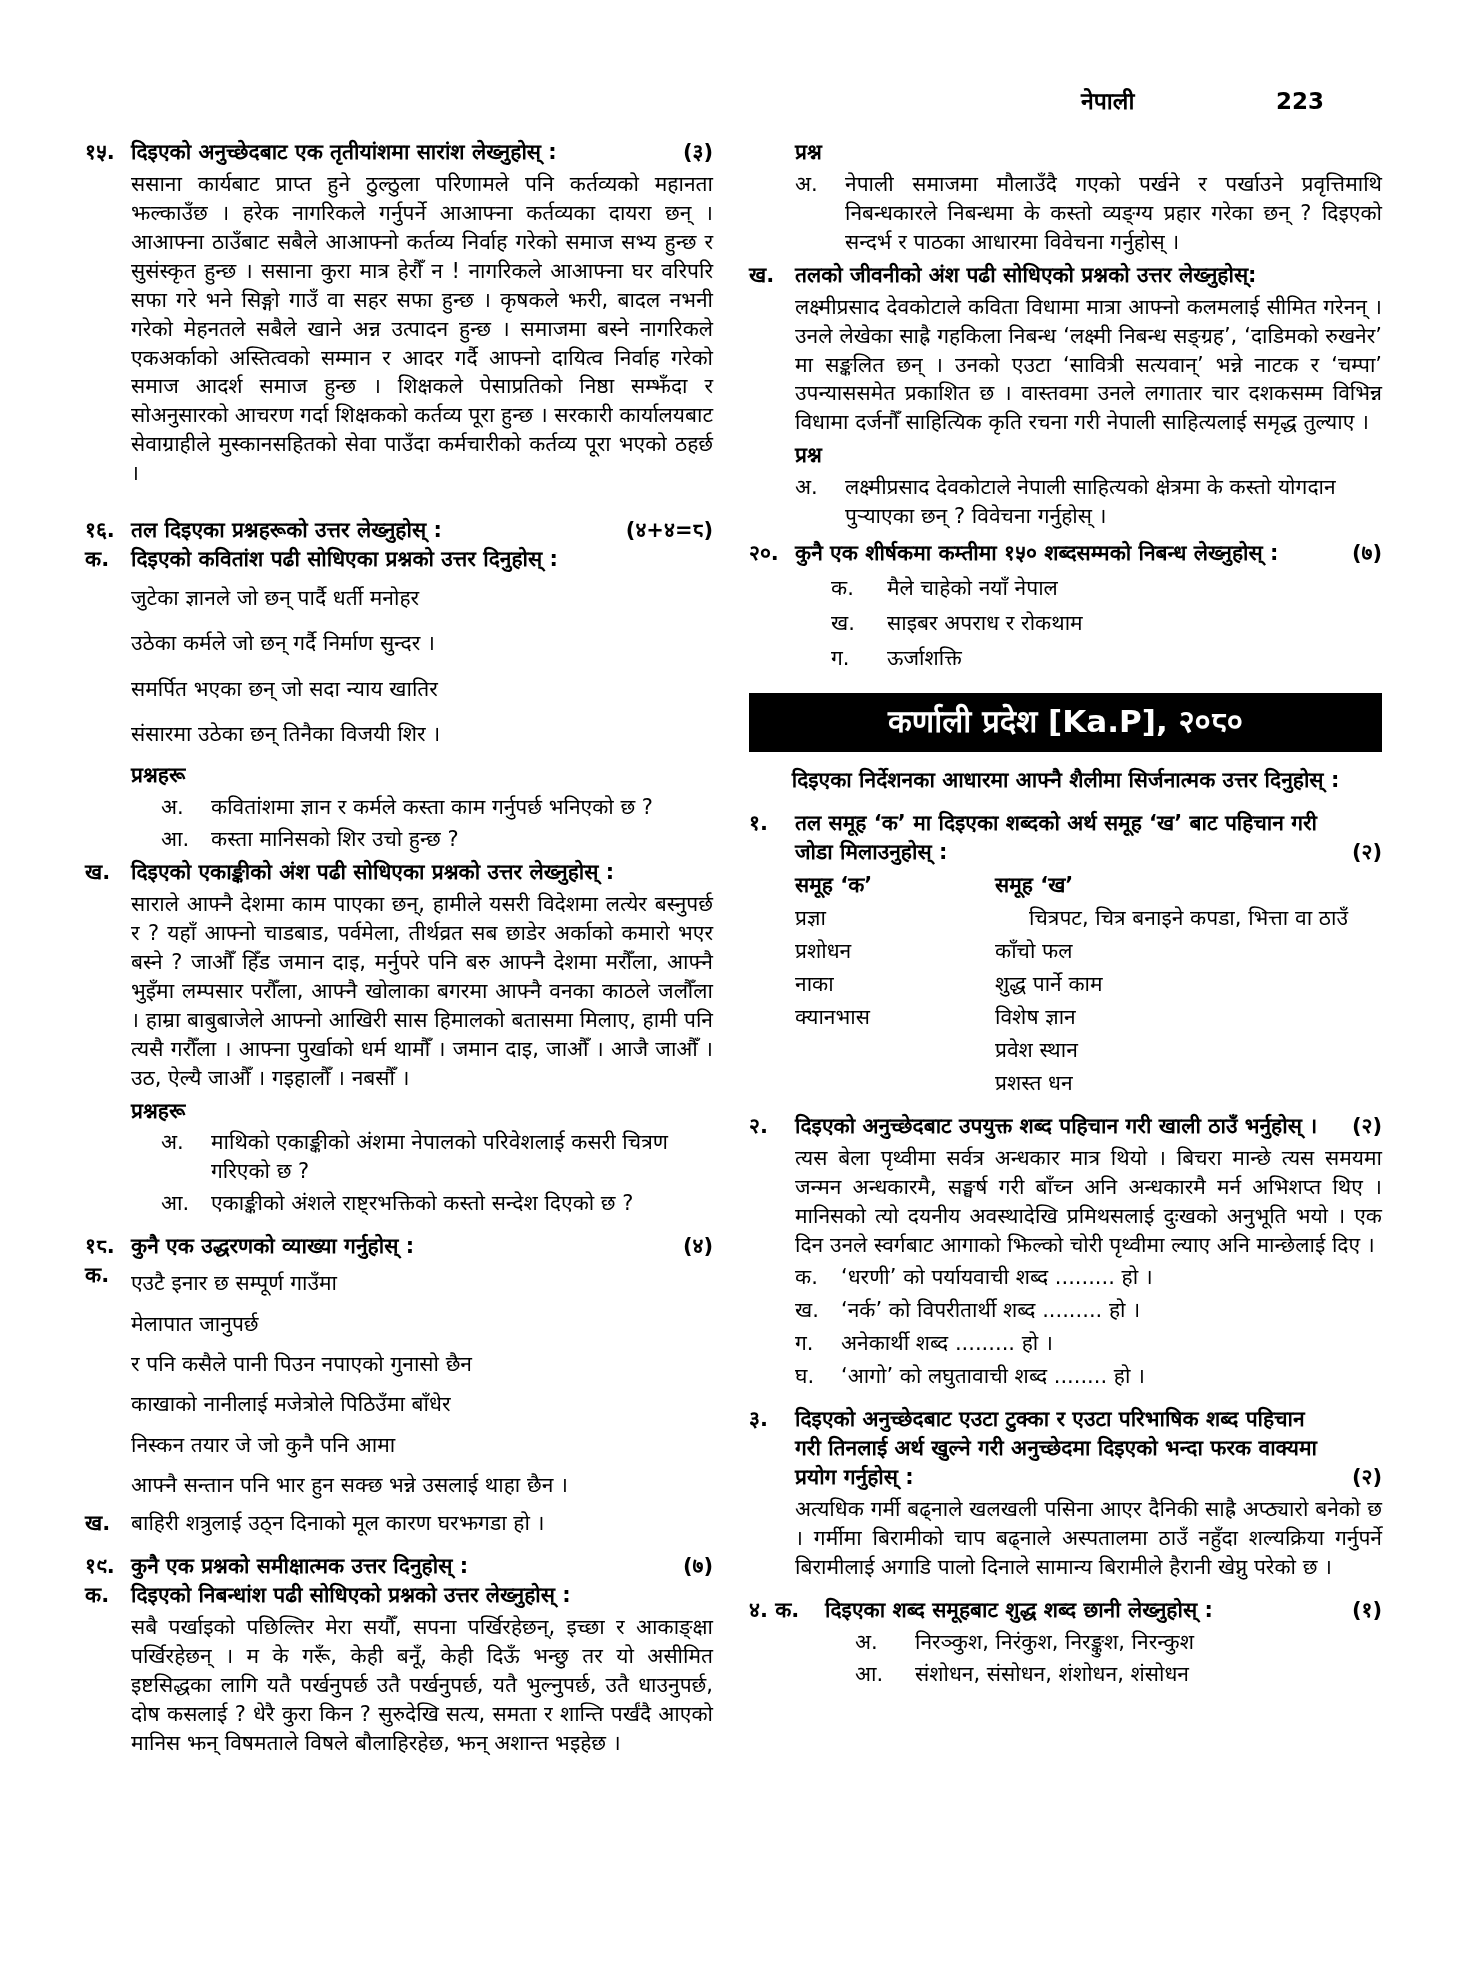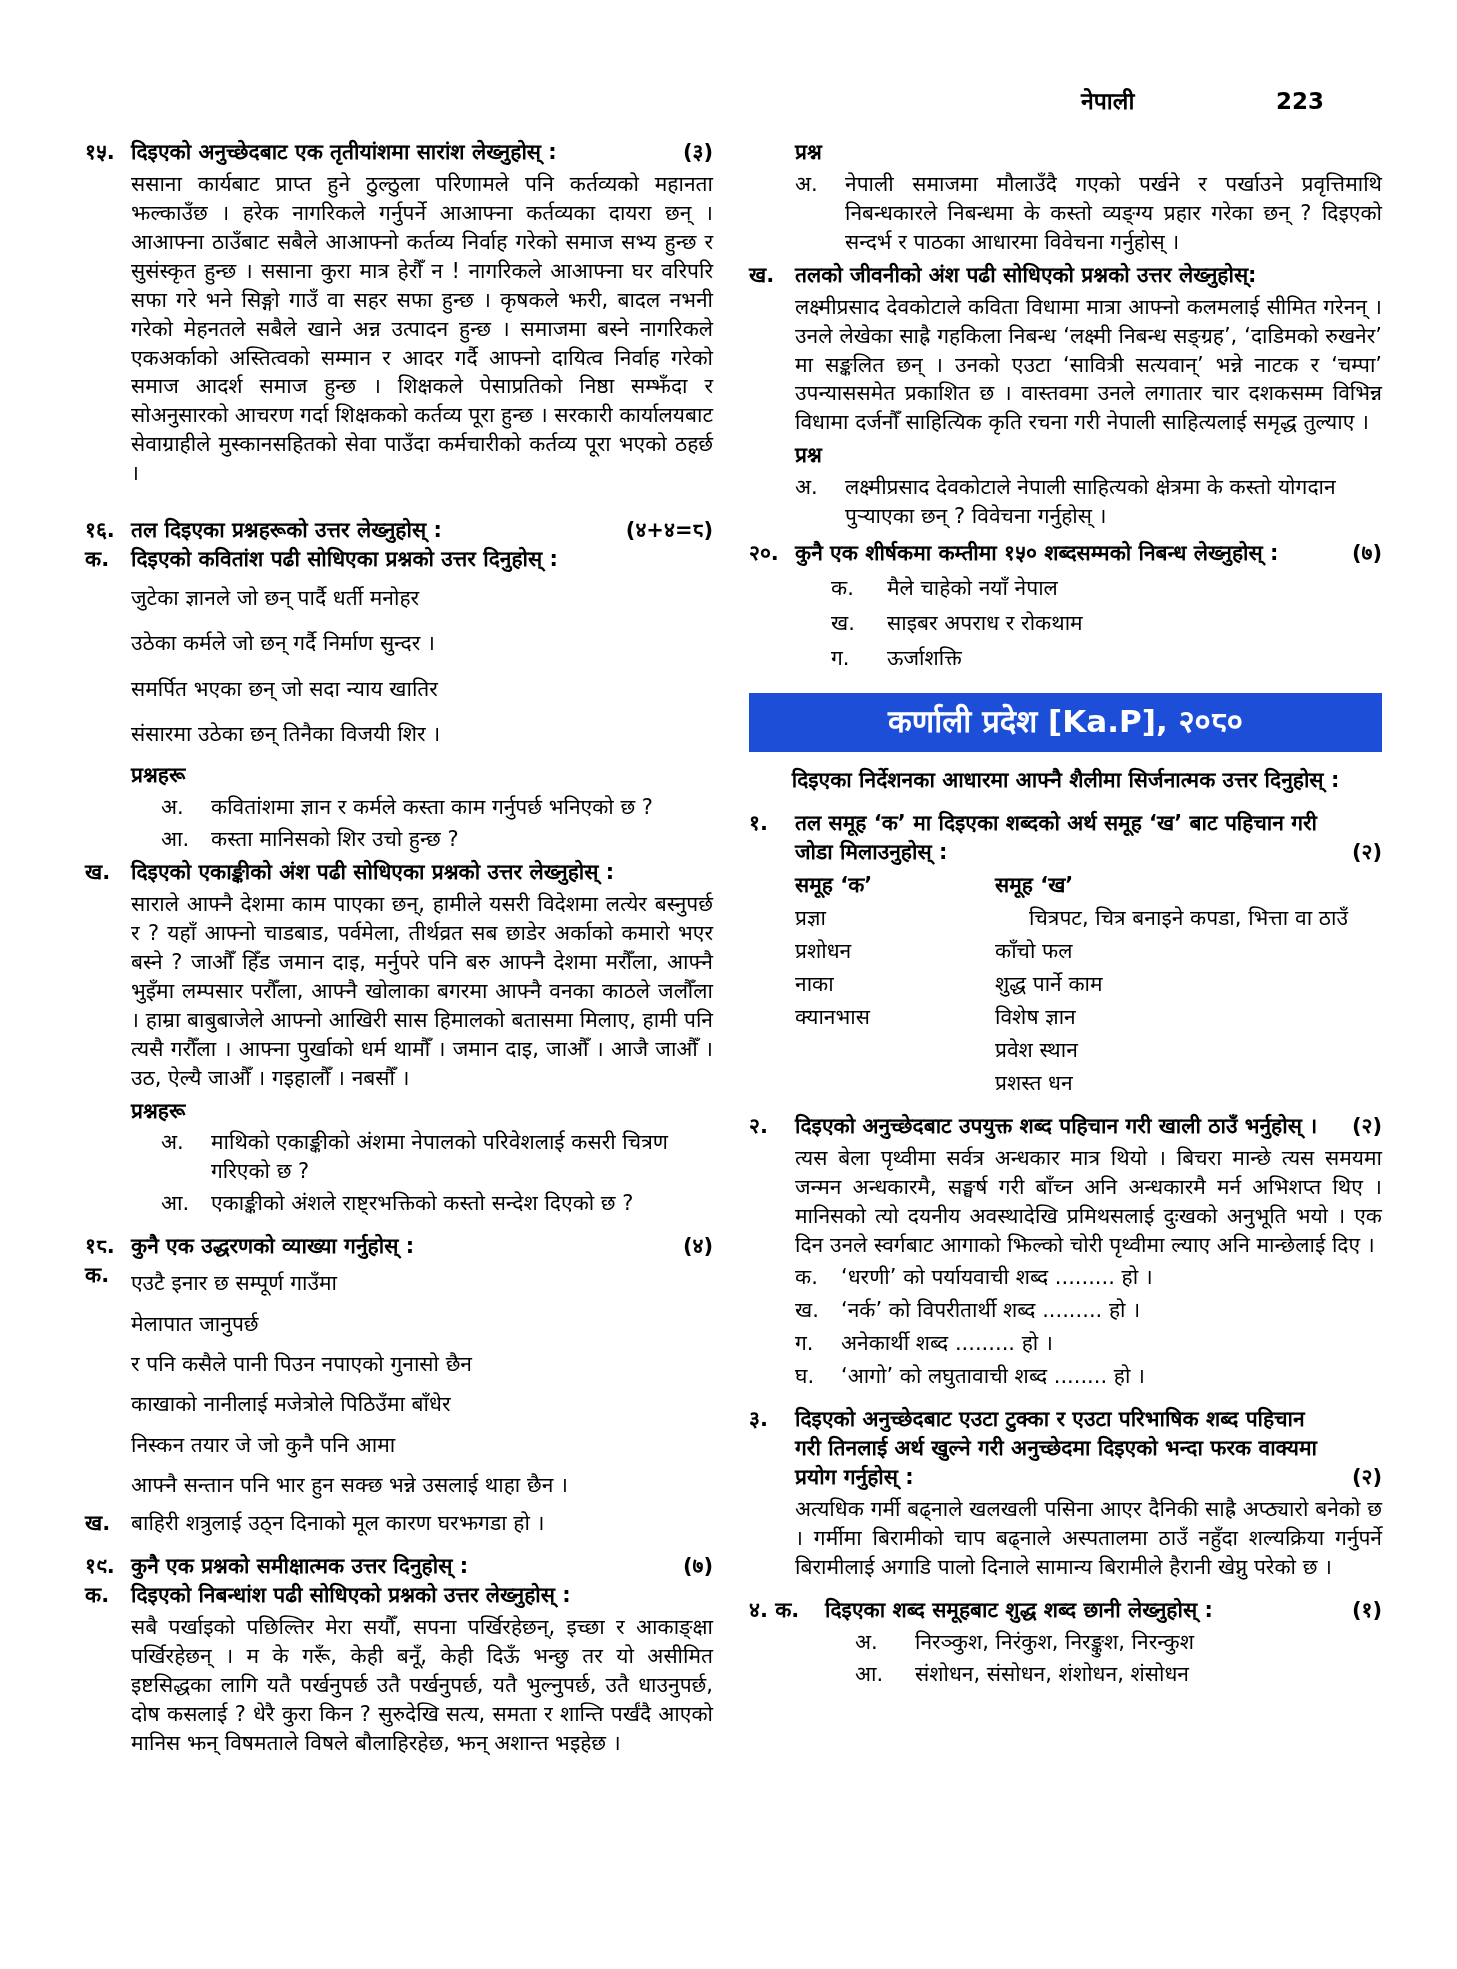--- a/index.html
+++ b/index.html
@@ -32,21 +32,21 @@
   .qlist-label{font-weight:bold;margin-top:4px;}
   .subitem{display:flex;margin-top:3px;padding-left:30px;}
   .subitem.flush{padding-left:0;}
   .sublabel{width:50px;flex:none;}
   .subtext{flex:1;min-width:0;}
   .fillitem{display:flex;margin-top:4px;}
   .fillitem .sublabel{width:46px;}
   .topic{display:flex;margin-top:6px;padding-left:36px;}
   .topic .sublabel{width:56px;}
   .indent{padding-left:46px;}
-  .banner{background:#1d4ed8;color:#fff;font-weight:bold;font-size:31px;
+  .banner{background:#000000;color:#fff;font-weight:bold;font-size:31px;
     text-align:center;padding:9px 0 11px;margin:20px 0 14px;line-height:1.25;}
   .intro{font-weight:bold;text-align:center;}
   .match-headers{display:flex;font-weight:bold;margin-top:4px;}
   .match-row{display:flex;margin-top:4px;}
   .mcol-a{width:200px;flex:none;}
   .mcol-b{flex:1;min-width:0;}
   .def-wrap{text-align:justify;text-align-last:center;}
 </style>
 </head>
 <body>

